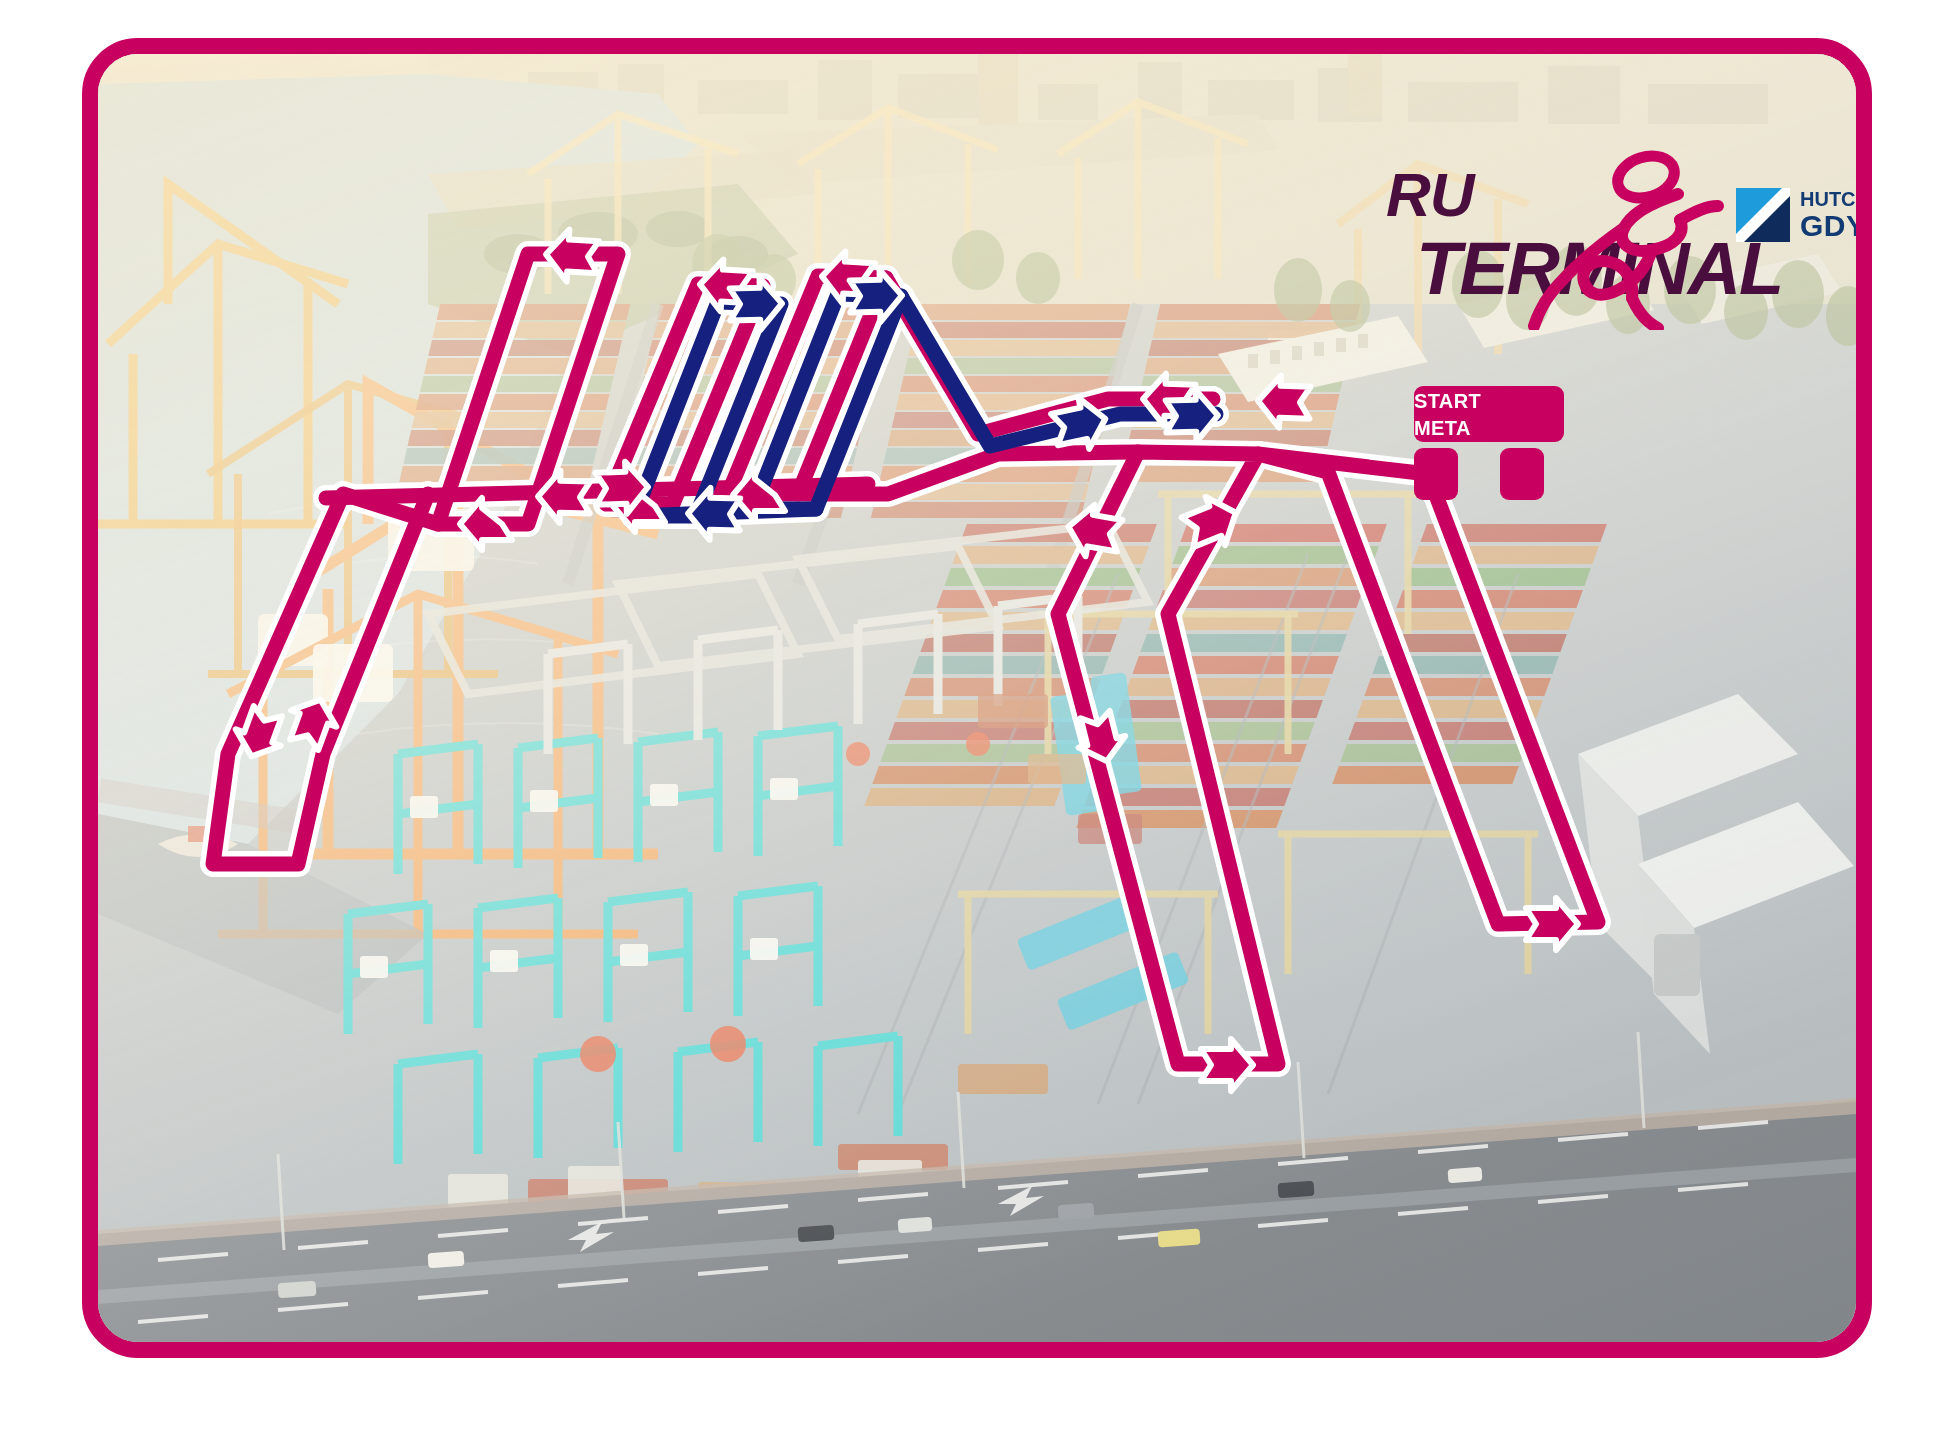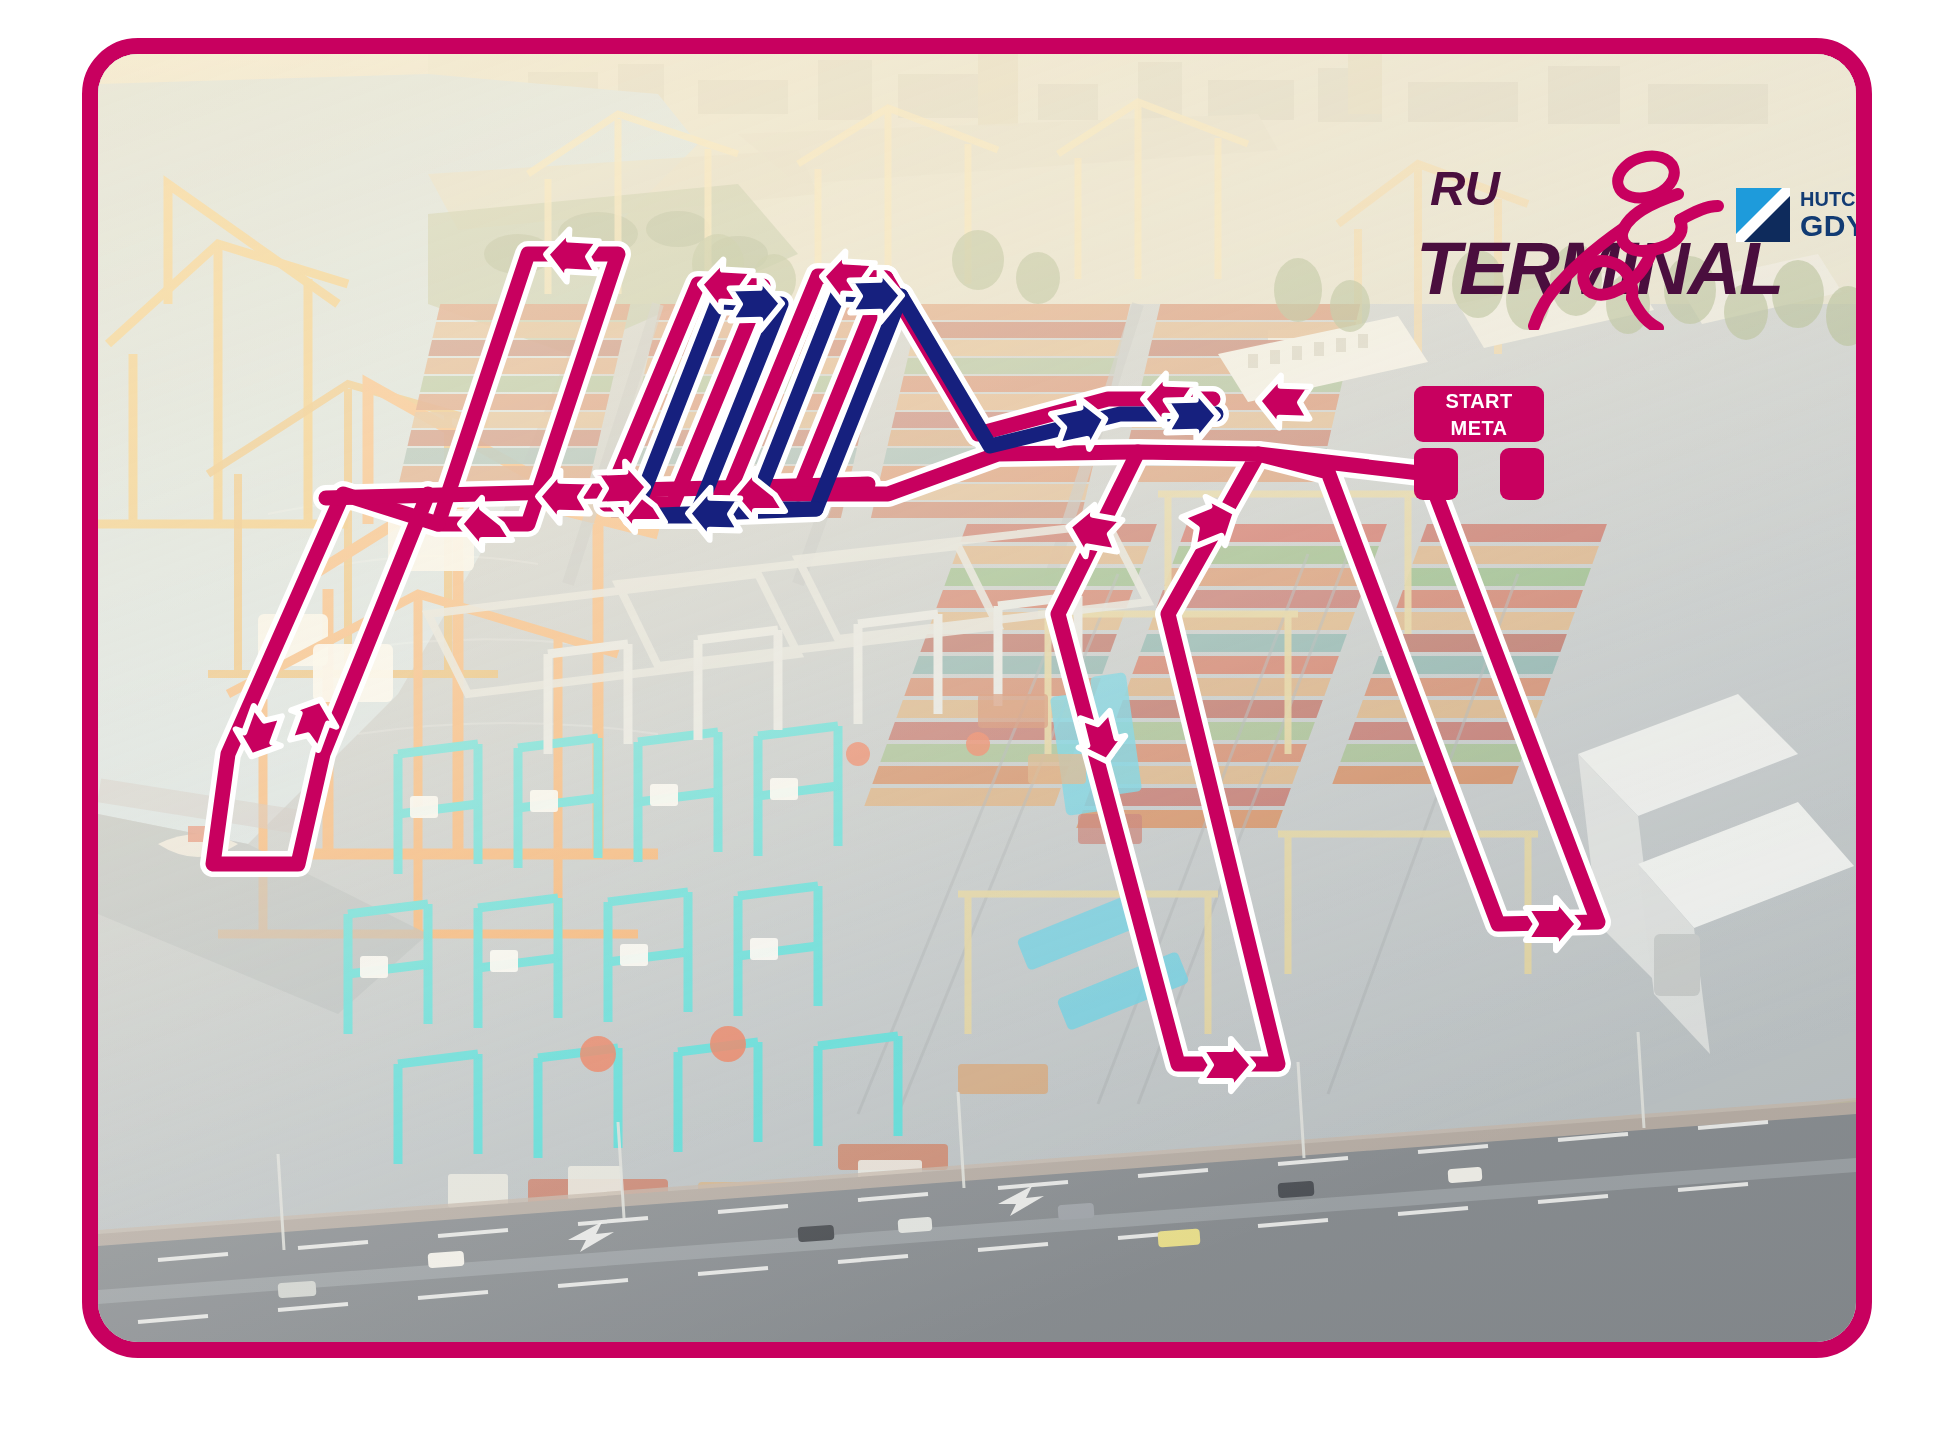--- a/index.html
+++ b/index.html
@@ -24,35 +24,35 @@
     background:linear-gradient(160deg,rgba(255,246,225,.42) 0%,rgba(255,250,238,.30) 38%,rgba(255,255,255,.18) 62%,rgba(246,248,250,.10) 100%);
   }
 
   
   #routes{position:absolute;inset:0;pointer-events:none;}
   #routes svg{display:block;width:100%;height:100%;}
 
   
   #startmeta{position:absolute;left:1316px;top:332px;width:130px;height:120px;}
   .sm-label{
-    position:absolute;left:0;top:0;width:130px;height:56px;background:#C8005F;
-    border-radius:9px;color:#fff;text-align:center;
+    position:absolute;left:0;top:0;width:150px;height:56px;background:#C8005F;
+    border-radius:9px;color:#fff;text-align:left;
     font-family:"Liberation Sans",sans-serif;font-weight:bold;font-size:20px;
     line-height:27px;padding-top:2px;box-sizing:border-box;letter-spacing:.4px;
   }
   .sm-post{position:absolute;top:62px;width:44px;height:52px;background:#C8005F;border-radius:9px;}
   .sm-post.left{left:0;}
   .sm-post.right{left:86px;}
 
   
   #logo{position:absolute;left:1280px;top:96px;width:430px;height:150px;}
   .logo-ru{
     position:absolute;left:8px;top:14px;
     font-family:"Liberation Sans",sans-serif;font-weight:bold;font-style:italic;
-    font-size:49px;letter-spacing:-1px;color:#4A0E3E;line-height:1;margin-left:44px;
+    font-size:62px;letter-spacing:-1px;color:#4A0E3E;line-height:1;
   }
   .logo-term{
     position:absolute;left:38px;top:82px;
     font-family:"Liberation Sans",sans-serif;font-weight:bold;font-style:italic;
     font-size:74px;letter-spacing:-2px;color:#4A0E3E;line-height:1;
   }
   #runner{position:absolute;left:150px;top:0px;width:240px;height:180px;pointer-events:none;}
 
   
   #hutch{position:absolute;left:1638px;top:132px;width:200px;height:68px;}

